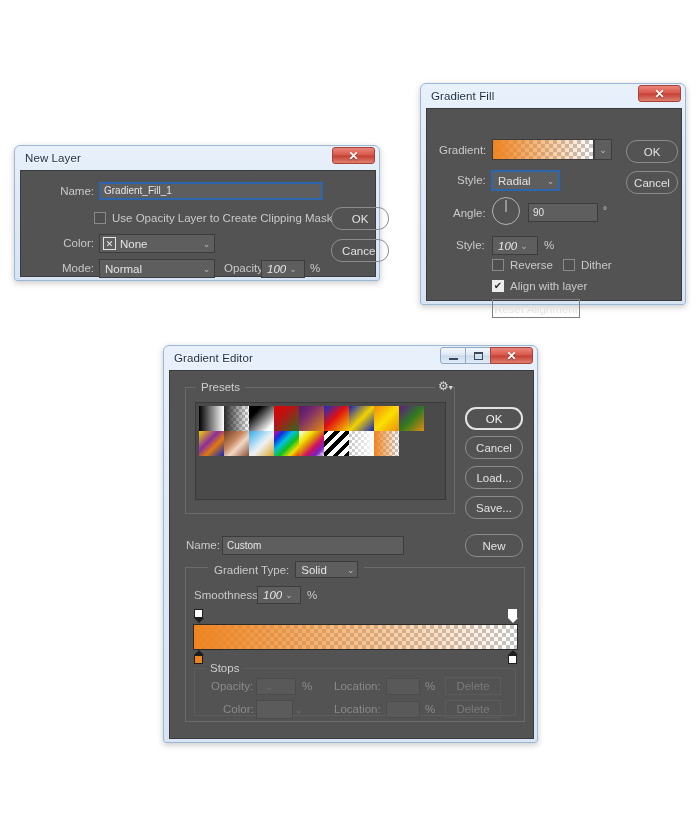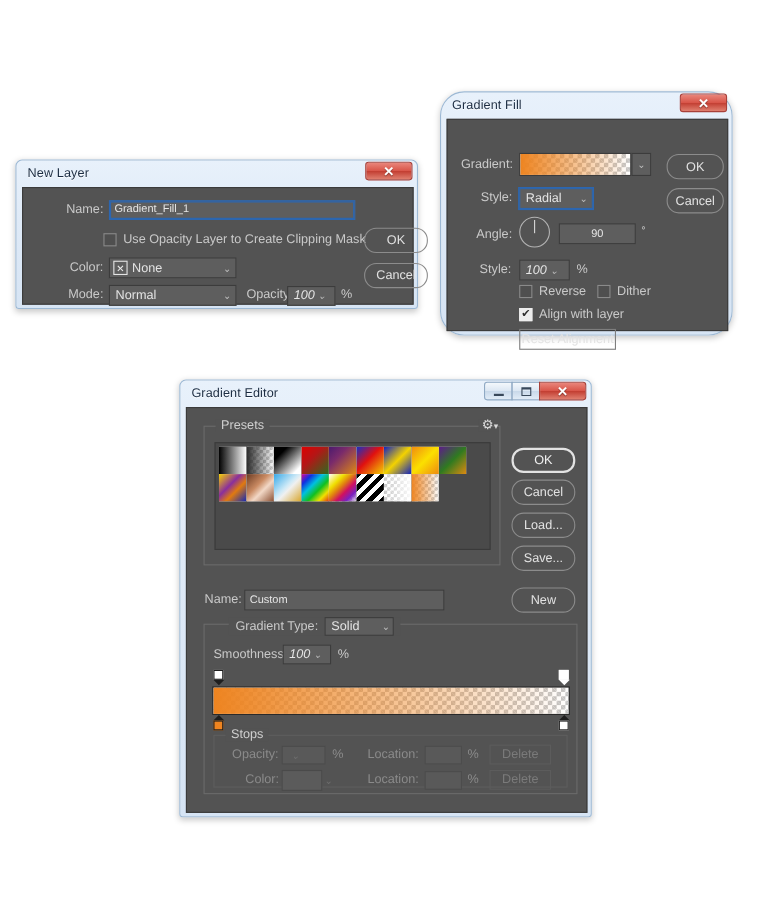--- a/index.html
+++ b/index.html
@@ -269,21 +269,21 @@
         <span>100</span>
         <span class="caret">⌄</span>
       </div>
       <span class="lbl" style="position:absolute; left:289px; top:91px;">%</span>
 
       <div class="pill" style="position:absolute; left:310px; top:36px; width:58px; height:23px;">OK</div>
       <div class="pill" style="position:absolute; left:310px; top:68px; width:58px; height:23px;">Cancel</div>
     </div>
   </div>
 
-  <div class="win" style="left:400px; top:83px; width:266px; height:222px;border-radius:22px;">
+  <div class="win" style="left:420px; top:83px; width:266px; height:222px;">
     <div class="titlebar">
       <span class="title-text">Gradient Fill</span>
       <div class="titlebtns">
         <div class="tbtn close solo">✕</div>
       </div>
     </div>
     <div class="psbody" style="position:absolute; left:5px; top:24px; width:256px; height:193px;">
 
       <span class="lbl" style="position:absolute; left:12px; top:35px;">Gradient:</span>
       <div style="position:absolute; left:65px; top:30px; width:102px; height:21px; border:1px solid #3c3c3c; overflow:hidden;">
@@ -297,21 +297,21 @@
       <span class="lbl" style="position:absolute; left:30px; top:65px;">Style:</span>
       <div class="combo focus" style="position:absolute; left:65px; top:62px; width:67px;">
         <span>Radial</span>
         <span class="caret">⌄</span>
       </div>
 
       <span class="lbl" style="position:absolute; left:26px; top:98px;">Angle:</span>
       <div class="dial" style="position:absolute; left:65px; top:88px;">
         <span class="needle"></span>
       </div>
-      <div class="field" style="position:absolute; left:101px; top:94px; width:70px; height:19px;justify-content:center;">
+      <div class="field" style="position:absolute; left:101px; top:94px; width:70px; height:19px;">
         <span>90</span>
       </div>
       <span class="lbl" style="position:absolute; left:176px; top:96px; font-size:10px;">°</span>
 
       <span class="lbl" style="position:absolute; left:29px; top:130px;">Style:</span>
       <div class="spin" style="position:absolute; left:65px; top:127px; width:46px; height:19px;">
         <span>100</span>
         <span class="caret">⌄</span>
       </div>
       <span class="lbl" style="position:absolute; left:117px; top:130px;">%</span>

